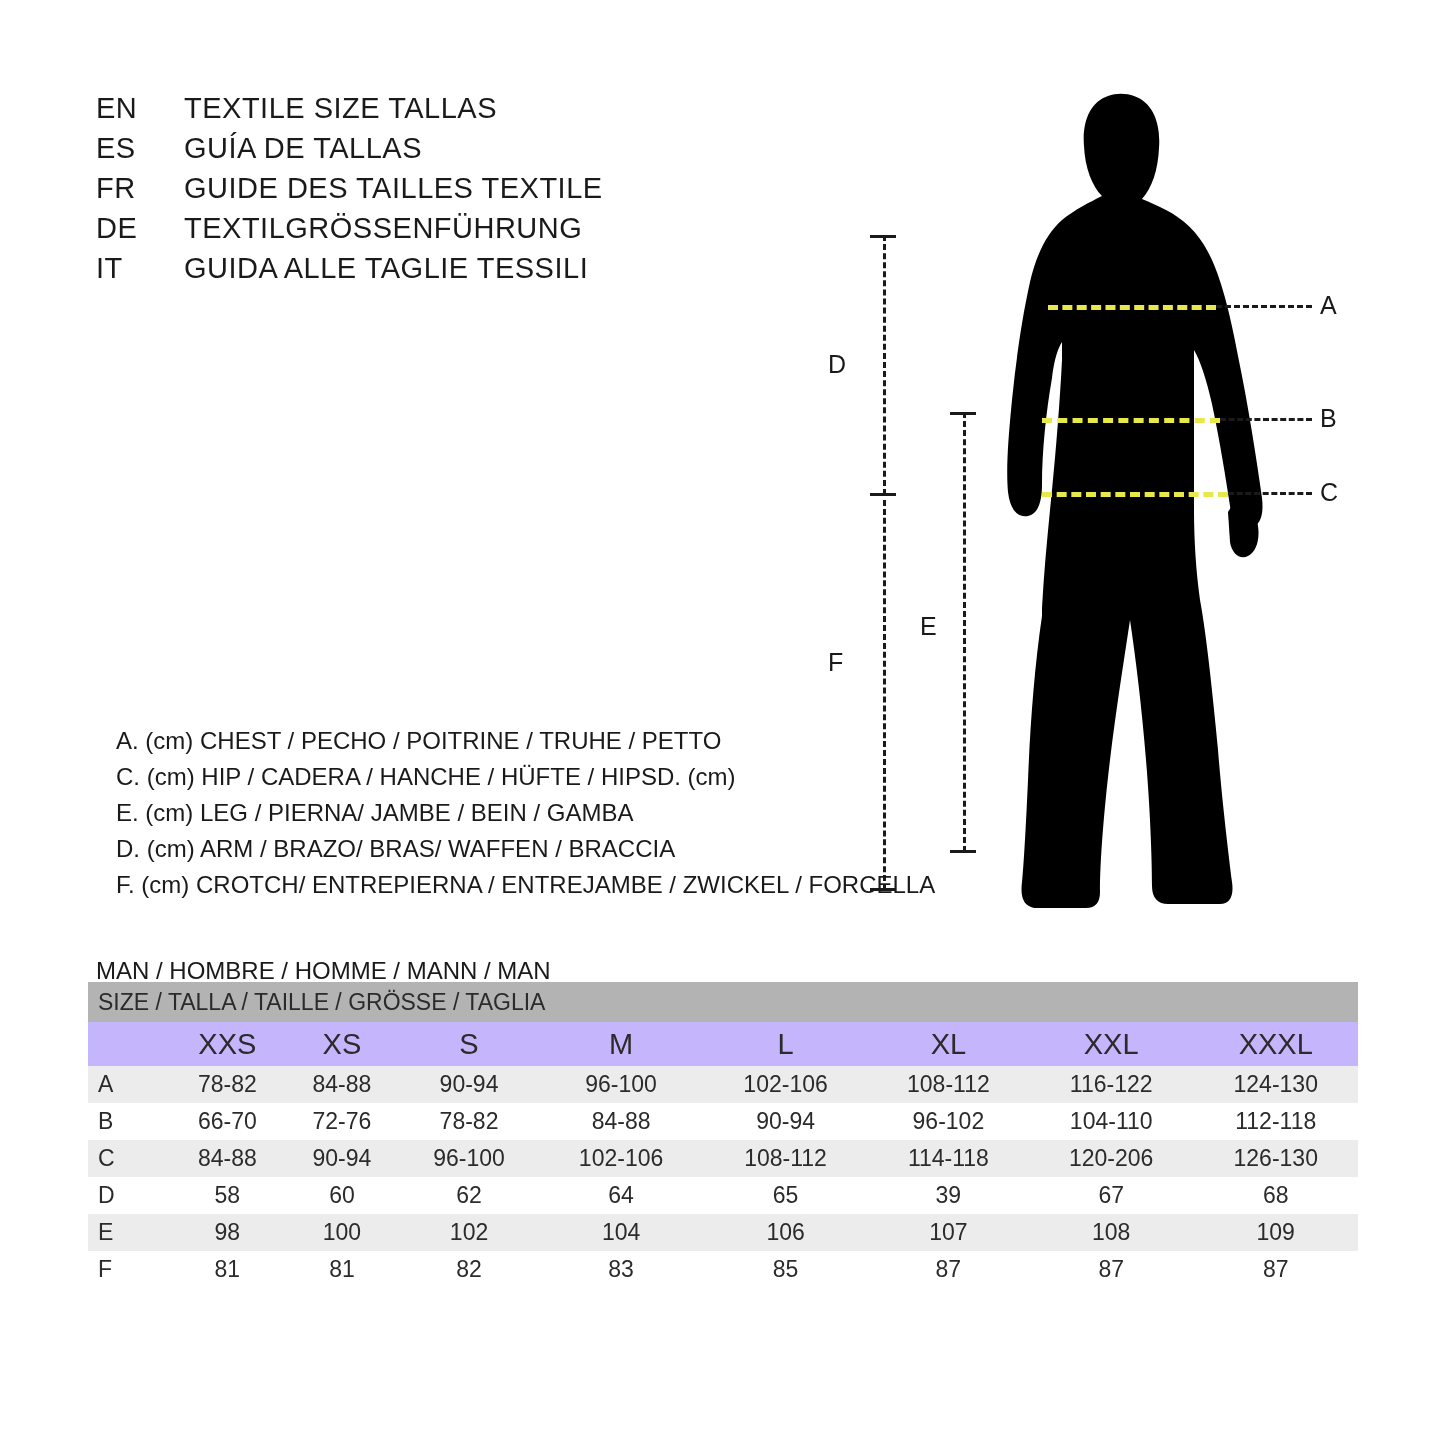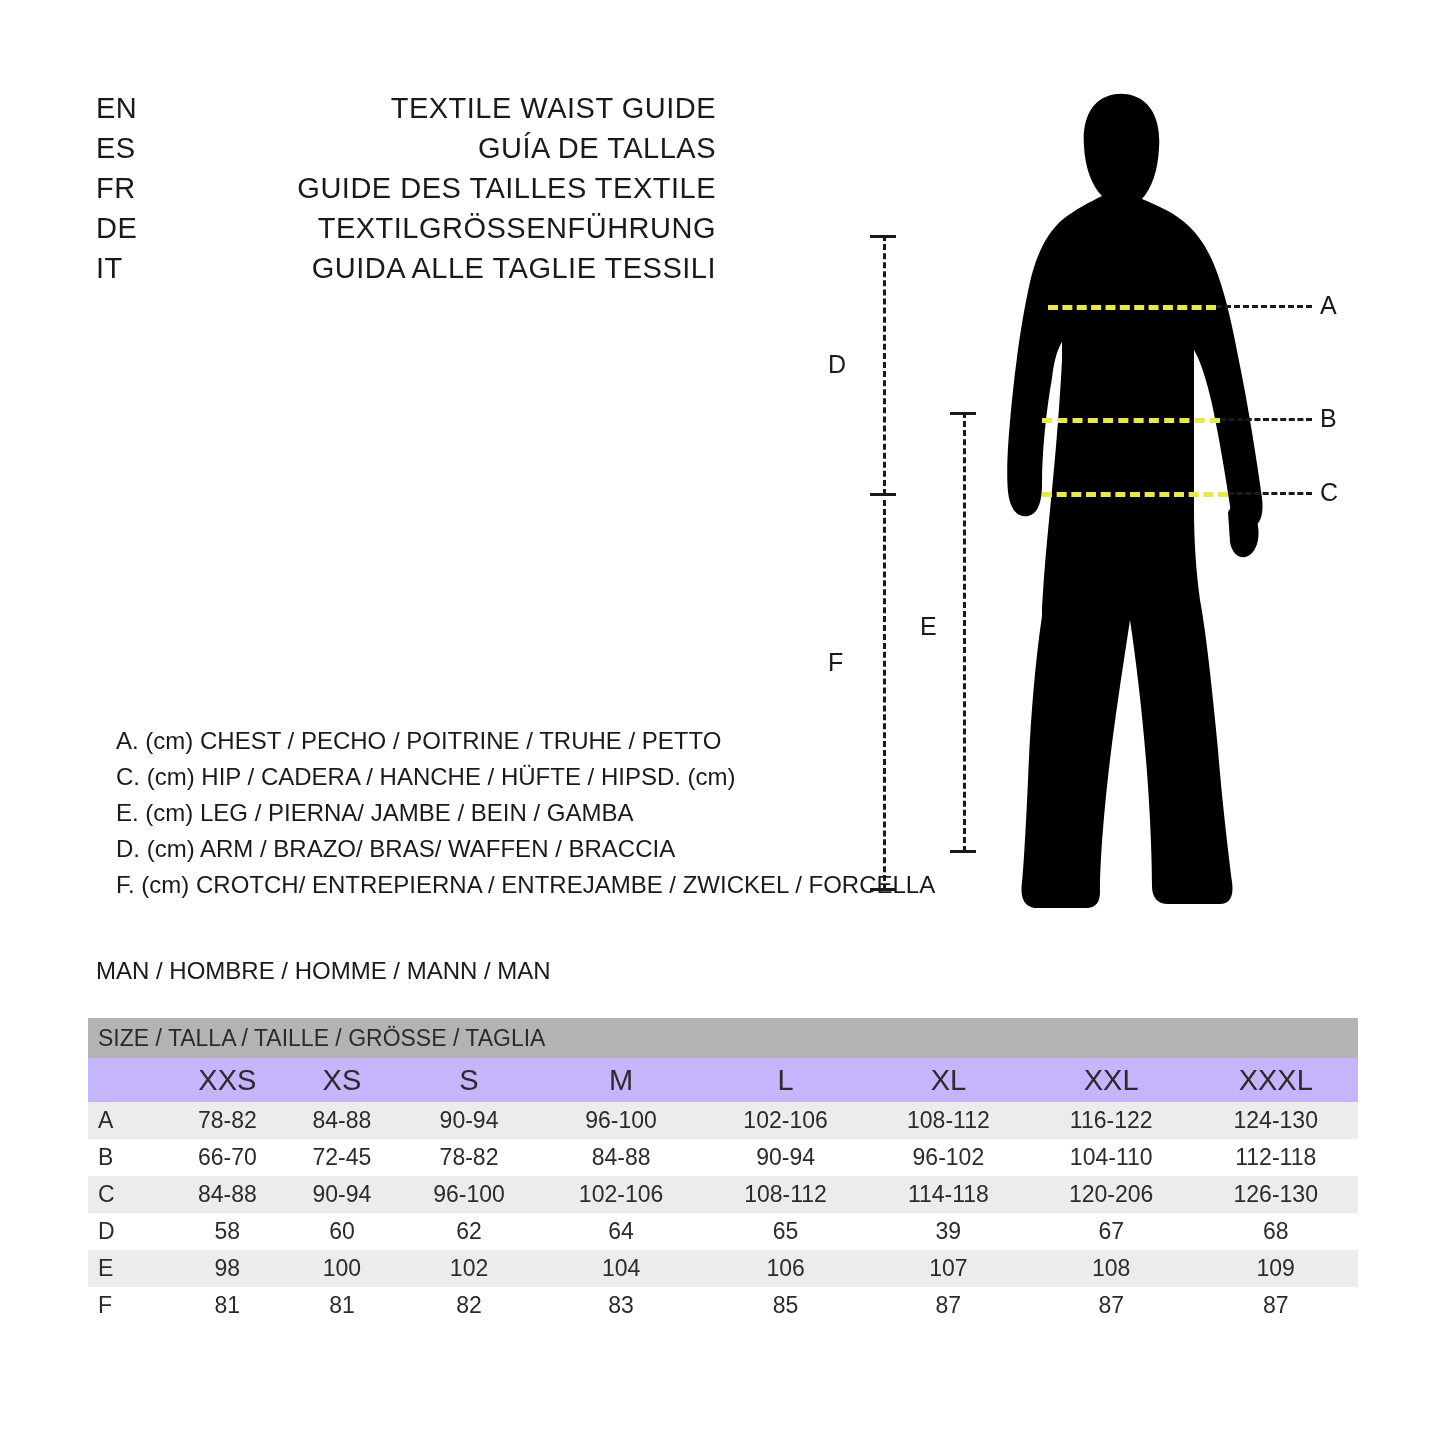--- a/index.html
+++ b/index.html
@@ -20,21 +20,20 @@
   #title-block {
     position: absolute;
     left: 96px;
     top: 92px;
     width: 620px;
   }
   .title-row {
     display: flex;
     align-items: baseline;
     margin-bottom: 7px;
-    justify-content: space-between;
   }
   .title-lang {
     width: 88px;
     font-size: 29px;
     letter-spacing: 0.5px;
     color: #1a1a1a;
   }
   .title-text {
     font-size: 29px;
     letter-spacing: 0.5px;
@@ -96,21 +95,21 @@
   }
   .tick {
     position: absolute;
     border-top: 3px solid #1a1a1a;
   }
 
   
   #size-table {
     position: absolute;
     left: 88px;
-    top: 1018px;
+    top: 982px;
     width: 1270px;
     border-collapse: collapse;
     font-size: 23px;
   }
   #size-table th, #size-table td {
     padding: 0;
     height: 37px;
     text-align: center;
     font-weight: normal;
     color: #2b2b2b;
@@ -131,21 +130,21 @@
   #size-table tbody tr.shade td { background: #ececec; }
   #size-table tbody tr.plain td { background: #ffffff; }
   #size-table thead tr.head-sizes td { background: #c4b5fd; height: 44px; font-size: 29px; }
 </style>
 </head>
 <body>
 
 <div id="title-block">
   <div class="title-row">
     <span class="title-lang">EN</span>
-    <span class="title-text">TEXTILE WAIST GUIDE</span>
+    <span class="title-text">TEXTILE SIZE TALLAS</span>
   </div>
   <div class="title-row">
     <span class="title-lang">ES</span>
     <span class="title-text">GUÍA DE TALLAS</span>
   </div>
   <div class="title-row">
     <span class="title-lang">FR</span>
     <span class="title-text">GUIDE DES TAILLES TEXTILE</span>
   </div>
   <div class="title-row">
@@ -270,21 +269,21 @@
       <td>90-94</td>
       <td>96-100</td>
       <td>102-106</td>
       <td>108-112</td>
       <td>116-122</td>
       <td>124-130</td>
     </tr>
     <tr class="plain">
       <td class="rowlabel">B</td>
       <td>66-70</td>
-      <td>72-45</td>
+      <td>72-76</td>
       <td>78-82</td>
       <td>84-88</td>
       <td>90-94</td>
       <td>96-102</td>
       <td>104-110</td>
       <td>112-118</td>
     </tr>
     <tr class="shade">
       <td class="rowlabel">C</td>
       <td>84-88</td>

